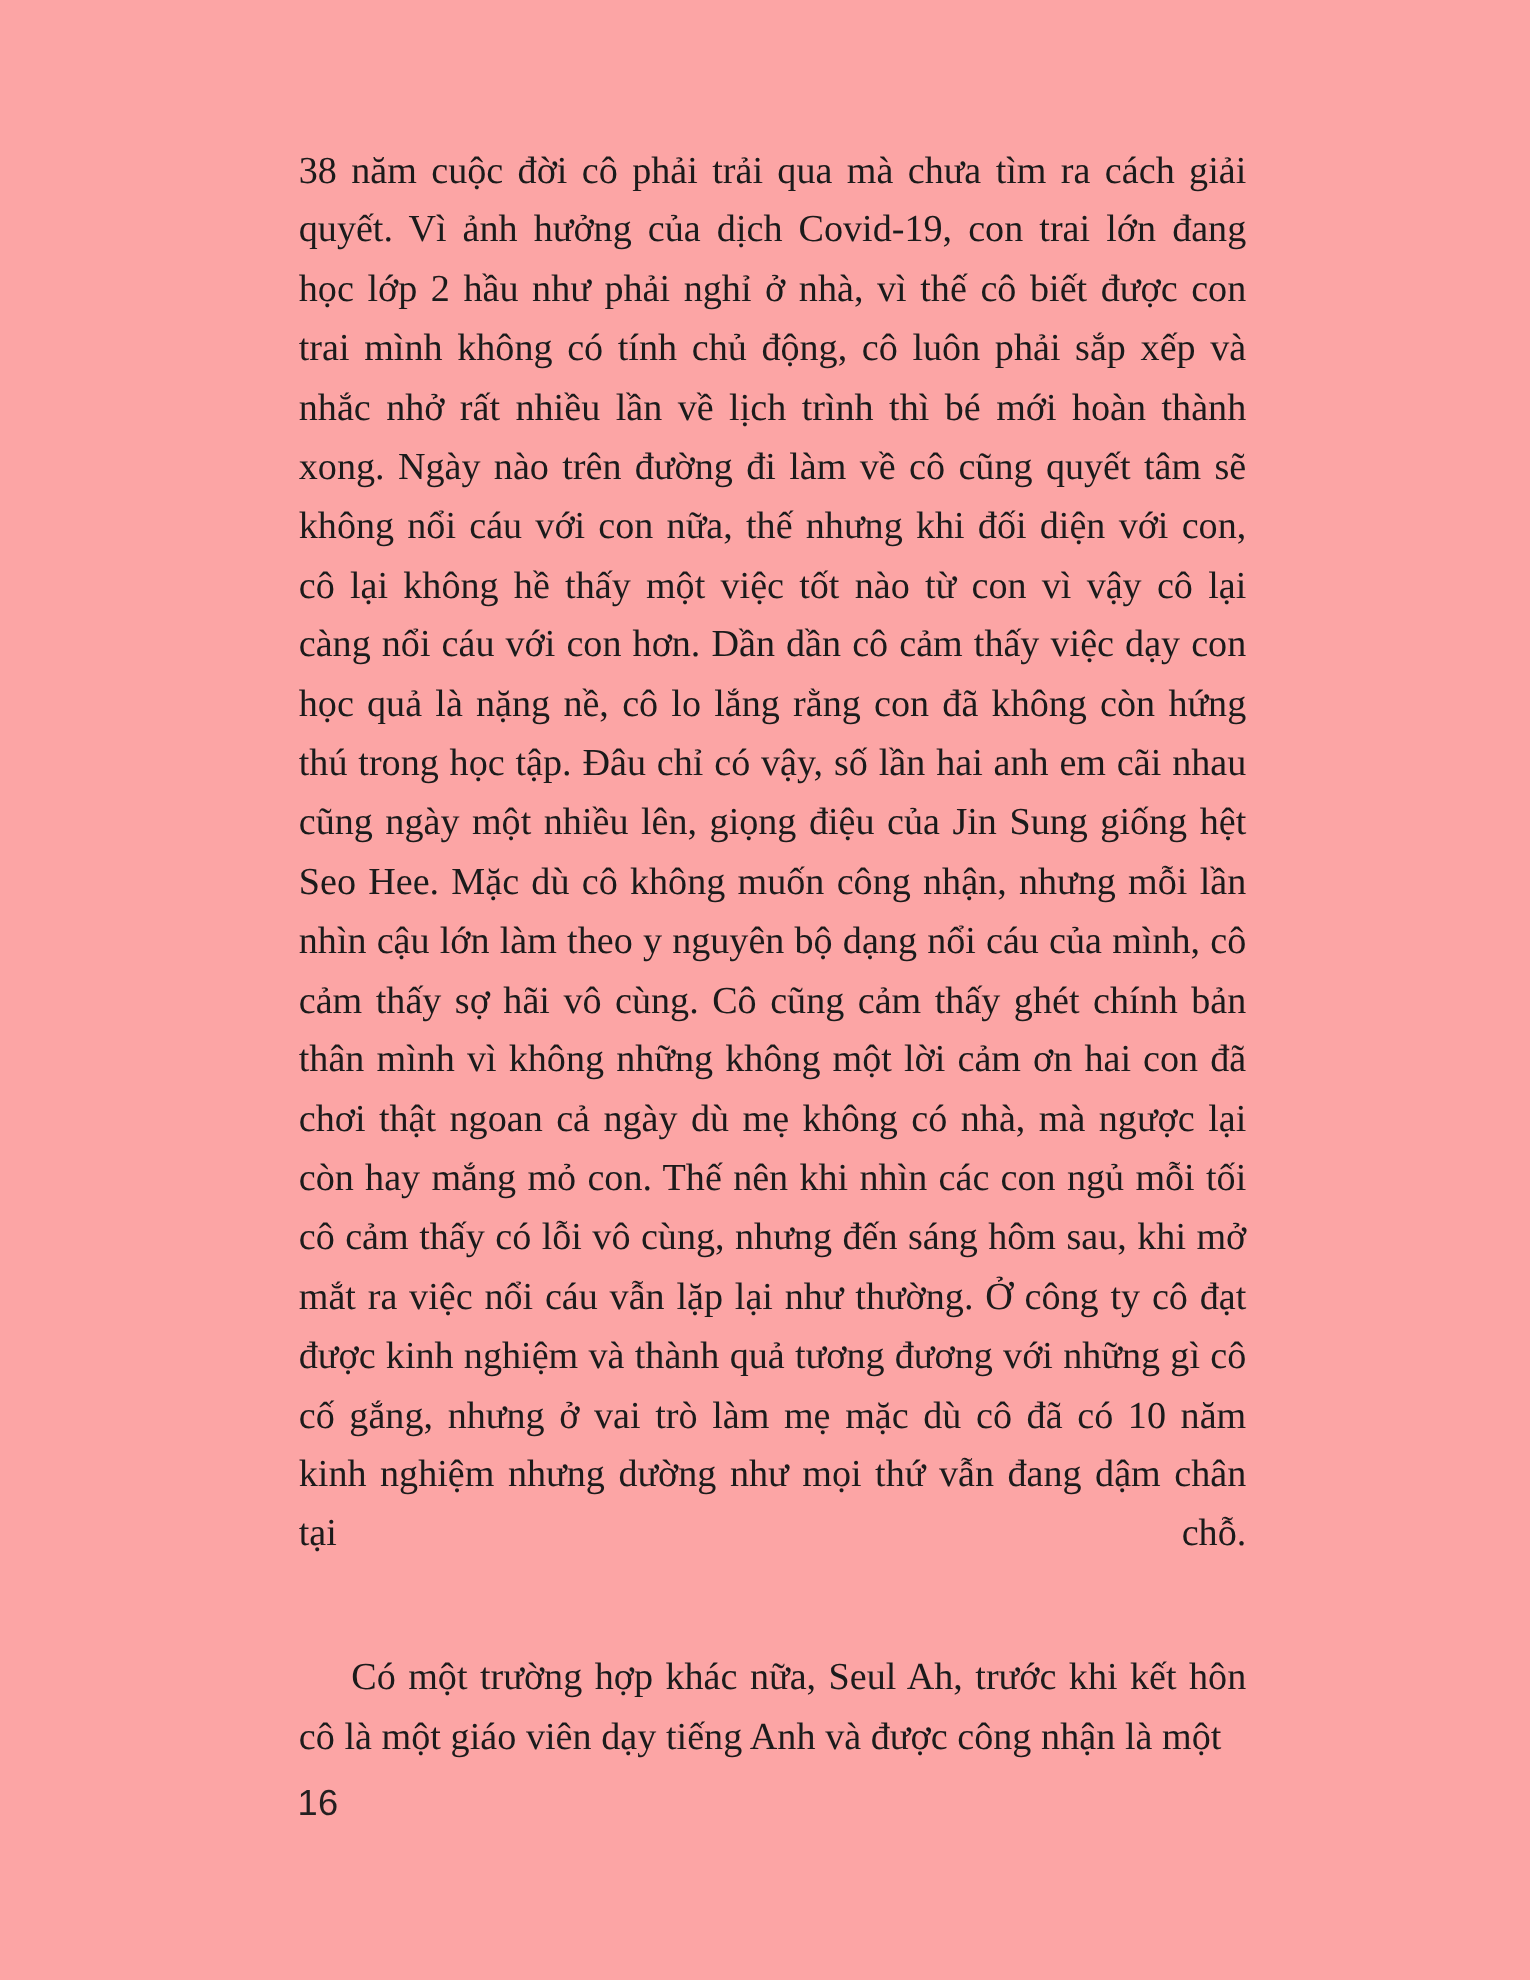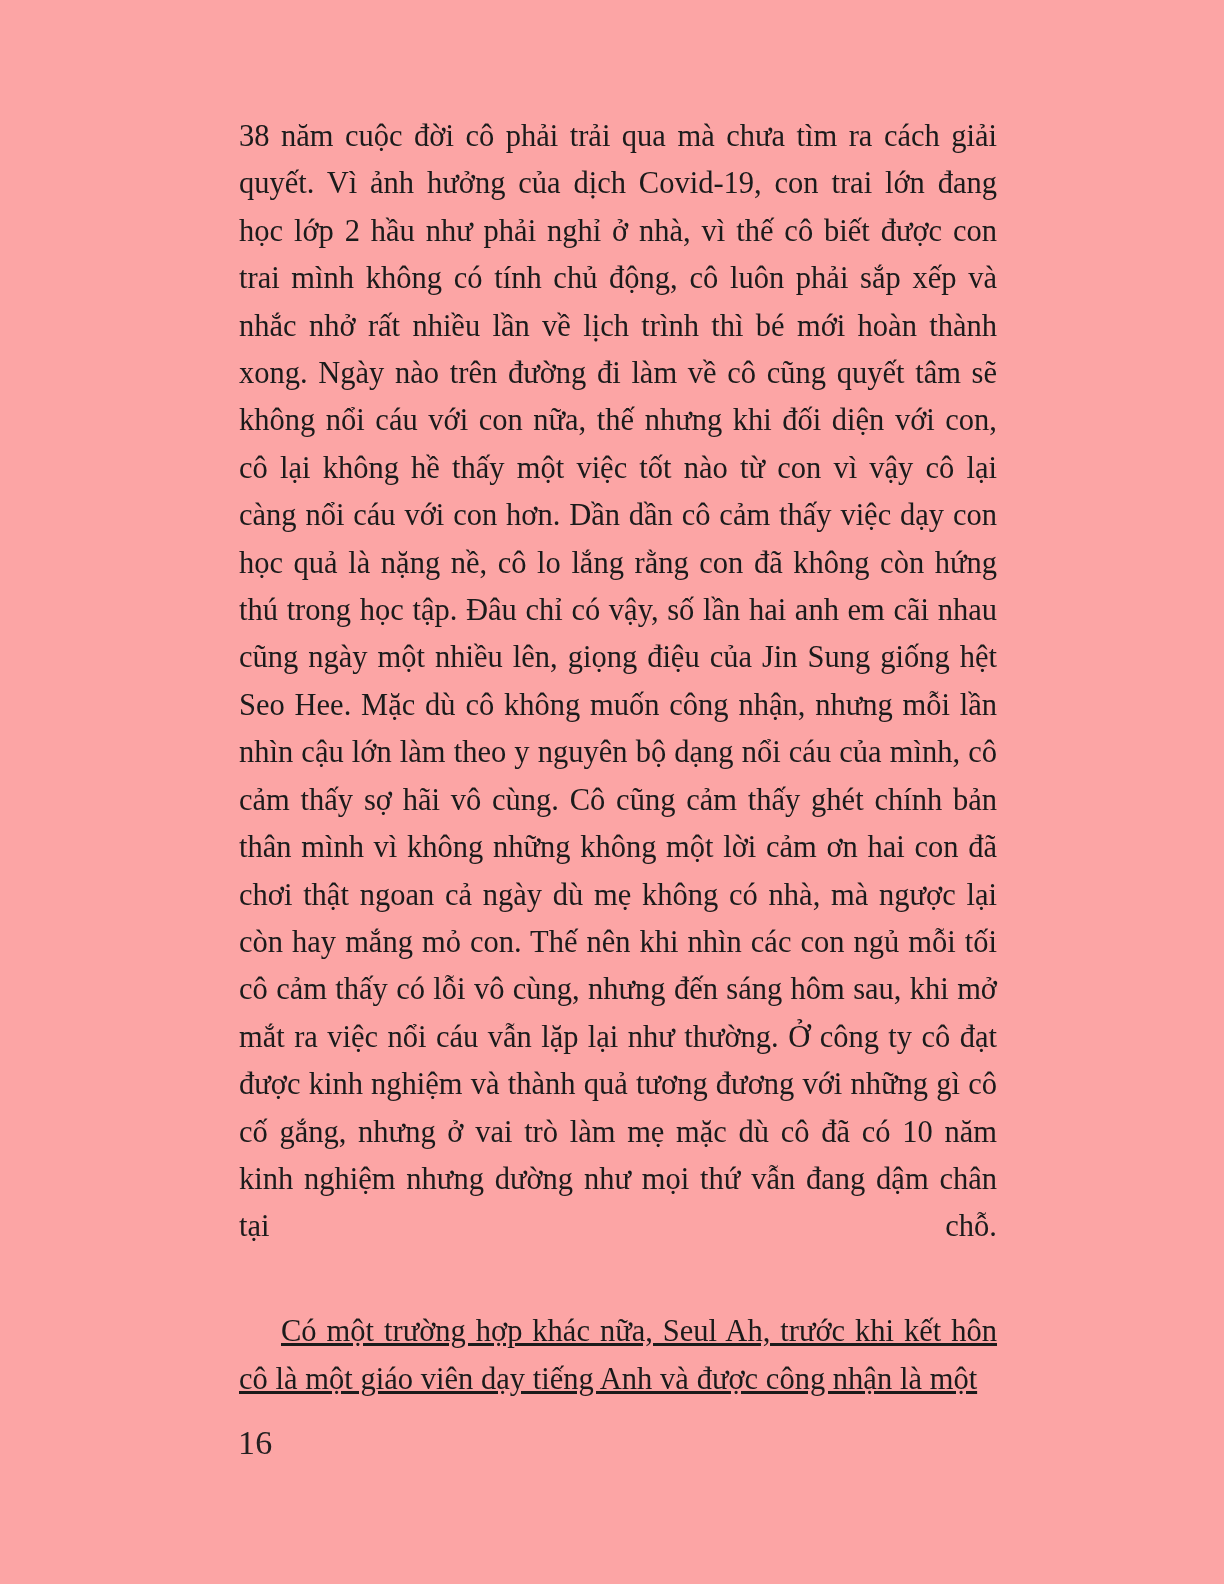--- a/index.html
+++ b/index.html
@@ -32,22 +32,21 @@
     line-height: 47.4px;
     color: #1b1b1b;
     text-align: justify;
     text-justify: inter-word;
     -webkit-hyphens: none;
     hyphens: none;
     word-spacing: 0.004em;
   }
 
   .para + .para {
-    margin-top: 10px;
-    text-decoration: underline;
+    margin-top: 20px;
   }
 
   .para--continued {
     text-indent: 0;
   }
 
   .para--indented {
     text-indent: 42px;
   }
 
@@ -59,22 +58,22 @@
   }
 
   .para--nostretch::after {
     content: none;
   }
 
   .page-number {
     position: absolute;
     left: 238px;
     top: 1428px;
-    font-family: Liberation Serif, serif;
-    font-size: 34px;
+    font-family: Liberation Sans, sans-serif;
+    font-size: 29px;
     line-height: 30px;
     color: #231f20;
     letter-spacing: 0.3px;
   }
 </style>
 </head>
 <body>
 
 <div class="page">
 

